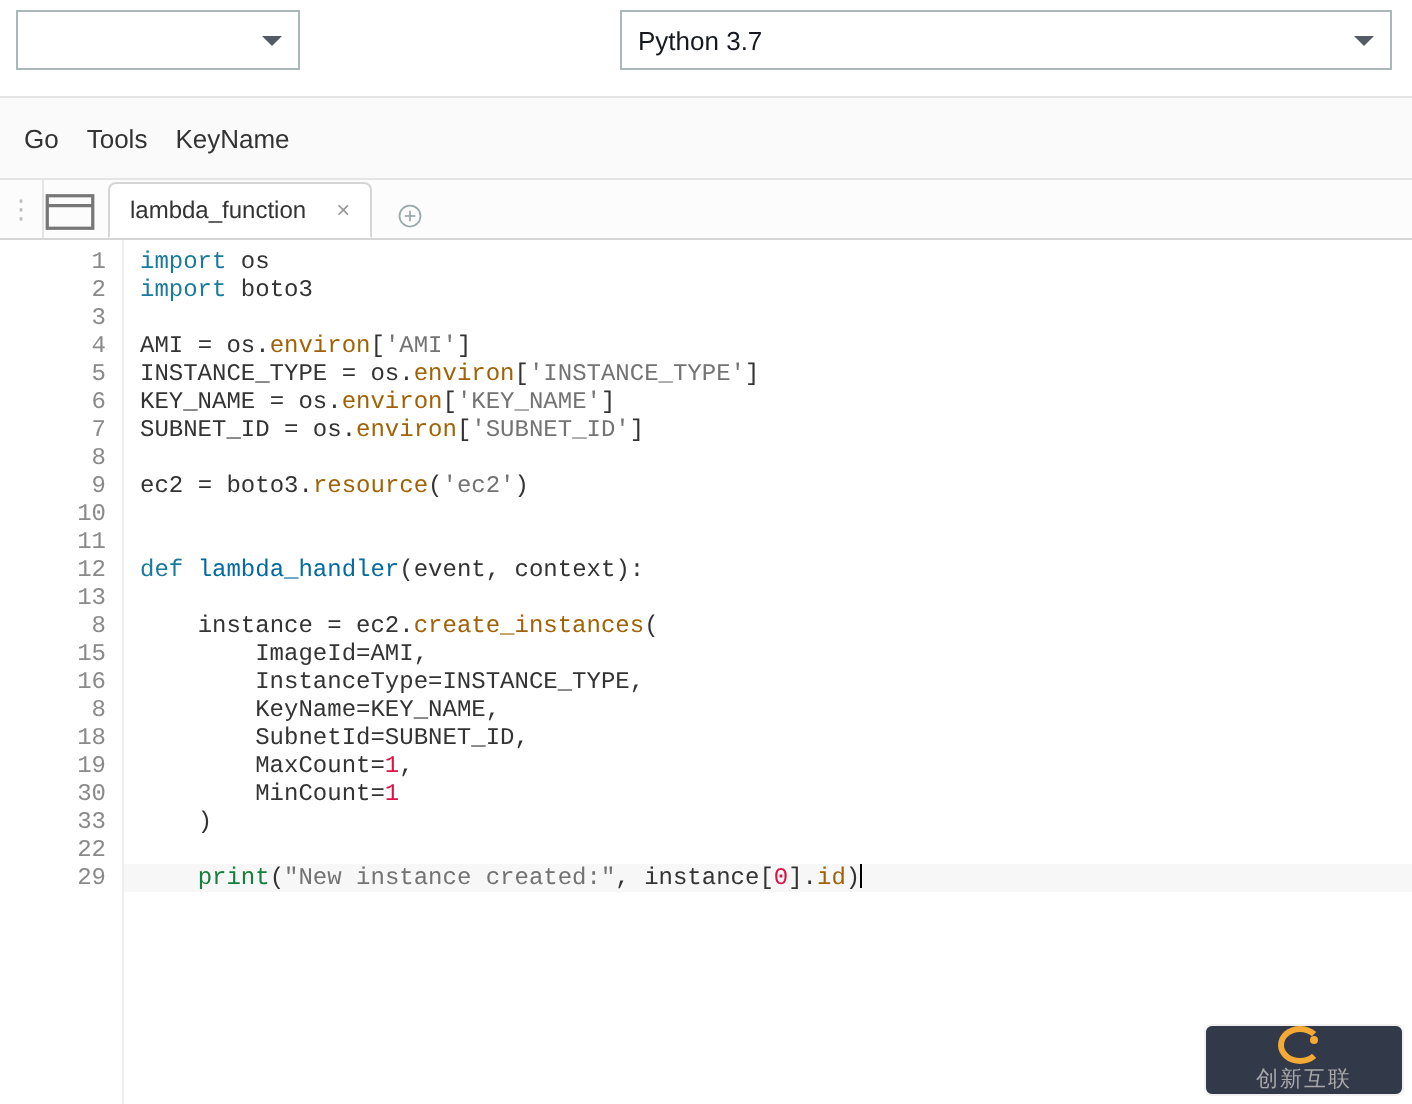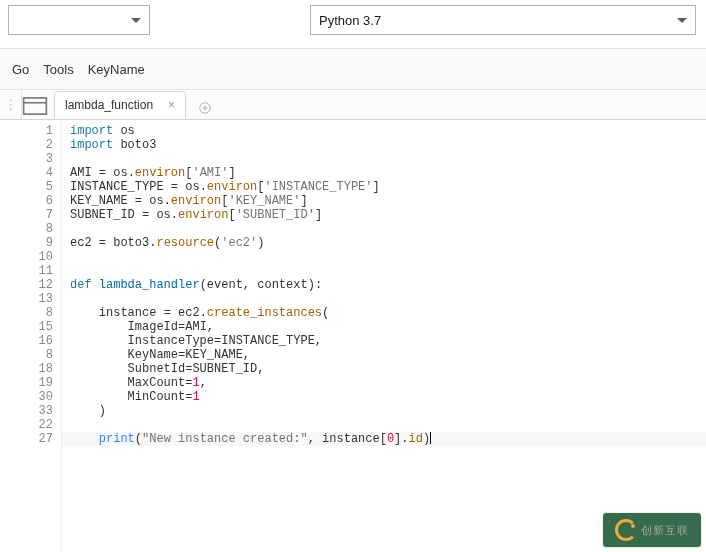--- a/index.html
+++ b/index.html
@@ -29,32 +29,32 @@
 
   
   .editor { display: flex; height: calc(552px - 40px - 8px - 32px - 30px); font-family: Consolas, 'Courier New', monospace; font-size: 12px; }
   .gutter { width: 62px; background: #ffffff; color: #8a8a8a; text-align: right; padding: 4px 8px 4px 4px; user-select: none; border-right: 1px solid #eee; }
   .gutter div { line-height: 14px; height: 14px; }
   .code { flex: 1; padding: 4px 0; white-space: pre; color: #333; position: relative; }
   .code-line { line-height: 14px; height: 14px; padding-left: 8px; }
   .code-line.active { background: rgba(0,0,0,0.03); }
 
   .tok-kw { color: #1a7a9c; }
-  .tok-builtin { color: #3b82f6; }
+  .tok-builtin { color: #15803d; }
   .tok-op { color: #333; }
   .tok-call { color: #0369a1; }
   .tok-ident { color: #333; }
   .tok-str { color: #737373; }
   .tok-num { color: #d14; }
   .tok-attr { color: #a16207; }
 
   .cursor { display: inline-block; width: 1px; height: 12px; background: #000; vertical-align: middle; margin-bottom: 1px; }
 
   
-  .watermark { position: absolute; right: 4px; bottom: 4px; width: 100px; height: 36px; background: #14532d; border: 1px solid #eee; border-radius: 4px; display: flex; align-items: center; justify-content: center; opacity: 0.85; }
+  .watermark { position: absolute; right: 4px; bottom: 4px; width: 100px; height: 36px; background: #0f172a; border: 1px solid #eee; border-radius: 4px; display: flex; align-items: center; justify-content: center; opacity: 0.85; flex-direction: column; }
   .watermark .logo-c { width: 22px; height: 22px; border: 3px solid #f39c12; border-right-color: transparent; border-radius: 50%; margin-right: 4px; position: relative; }
   .watermark .logo-c::after { content: ""; position: absolute; width: 4px; height: 4px; background: #f39c12; border-radius: 50%; right: -1px; top: 2px; }
   .watermark .txt { font-size: 11px; color: #999; letter-spacing: 1px; }
 
   .left-splitter { width: 22px; height: 100%; display:flex; align-items:center; justify-content:center; border-right:1px solid #e4e4e4; }
   .left-splitter .dots::before { content:"\22EE"; color:#bbb; }
 </style>
 </head>
 <body>
 
@@ -118,21 +118,21 @@
       <div>13</div>
       <div>8</div>
       <div>15</div>
       <div>16</div>
       <div>8</div>
       <div>18</div>
       <div>19</div>
       <div>30</div>
       <div>33</div>
       <div>22</div>
-      <div>27</div>
+      <div>29</div>
     </div>
   <div class="code" id="code"><div class="code-line"><span class="tok-kw">import</span> <span class="tok-ident">os</span></div><div class="code-line"><span class="tok-kw">import</span> <span class="tok-ident">boto3</span></div><div class="code-line"></div><div class="code-line"><span class="tok-ident">AMI</span> <span class="tok-op">=</span> <span class="tok-ident">os</span><span class="tok-op">.</span><span class="tok-attr">environ</span><span class="tok-op">[</span><span class="tok-str">'AMI'</span><span class="tok-op">]</span></div><div class="code-line"><span class="tok-ident">INSTANCE_TYPE</span> <span class="tok-op">=</span> <span class="tok-ident">os</span><span class="tok-op">.</span><span class="tok-attr">environ</span><span class="tok-op">[</span><span class="tok-str">'INSTANCE_TYPE'</span><span class="tok-op">]</span></div><div class="code-line"><span class="tok-ident">KEY_NAME</span> <span class="tok-op">=</span> <span class="tok-ident">os</span><span class="tok-op">.</span><span class="tok-attr">environ</span><span class="tok-op">[</span><span class="tok-str">'KEY_NAME'</span><span class="tok-op">]</span></div><div class="code-line"><span class="tok-ident">SUBNET_ID</span> <span class="tok-op">=</span> <span class="tok-ident">os</span><span class="tok-op">.</span><span class="tok-attr">environ</span><span class="tok-op">[</span><span class="tok-str">'SUBNET_ID'</span><span class="tok-op">]</span></div><div class="code-line"></div><div class="code-line"><span class="tok-ident">ec2</span> <span class="tok-op">=</span> <span class="tok-ident">boto3</span><span class="tok-op">.</span><span class="tok-attr">resource</span><span class="tok-op">(</span><span class="tok-str">'ec2'</span><span class="tok-op">)</span></div><div class="code-line"></div><div class="code-line"></div><div class="code-line"><span class="tok-kw">def</span> <span class="tok-call">lambda_handler</span><span class="tok-op">(</span><span class="tok-ident">event</span><span class="tok-op">,</span> <span class="tok-ident">context</span><span class="tok-op">)</span><span class="tok-op">:</span></div><div class="code-line"></div><div class="code-line">    <span class="tok-ident">instance</span> <span class="tok-op">=</span> <span class="tok-ident">ec2</span><span class="tok-op">.</span><span class="tok-attr">create_instances</span><span class="tok-op">(</span></div><div class="code-line">        <span class="tok-ident">ImageId</span><span class="tok-op">=</span><span class="tok-ident">AMI</span><span class="tok-op">,</span></div><div class="code-line">        <span class="tok-ident">InstanceType</span><span class="tok-op">=</span><span class="tok-ident">INSTANCE_TYPE</span><span class="tok-op">,</span></div><div class="code-line">        <span class="tok-ident">KeyName</span><span class="tok-op">=</span><span class="tok-ident">KEY_NAME</span><span class="tok-op">,</span></div><div class="code-line">        <span class="tok-ident">SubnetId</span><span class="tok-op">=</span><span class="tok-ident">SUBNET_ID</span><span class="tok-op">,</span></div><div class="code-line">        <span class="tok-ident">MaxCount</span><span class="tok-op">=</span><span class="tok-num">1</span><span class="tok-op">,</span></div><div class="code-line">        <span class="tok-ident">MinCount</span><span class="tok-op">=</span><span class="tok-num">1</span></div><div class="code-line">    <span class="tok-op">)</span></div><div class="code-line"></div><div class="code-line active">    <span class="tok-builtin">print</span><span class="tok-op">(</span><span class="tok-str">"New instance created:"</span><span class="tok-op">,</span> <span class="tok-ident">instance</span><span class="tok-op">[</span><span class="tok-num">0</span><span class="tok-op">]</span><span class="tok-op">.</span><span class="tok-attr">id</span><span class="tok-op">)</span><span class="cursor"></span></div></div>
 </div>
 
 <div class="watermark">
   <div class="logo-c"></div>
   <div class="txt">创新互联</div>
 </div>
 
 </body></html>

